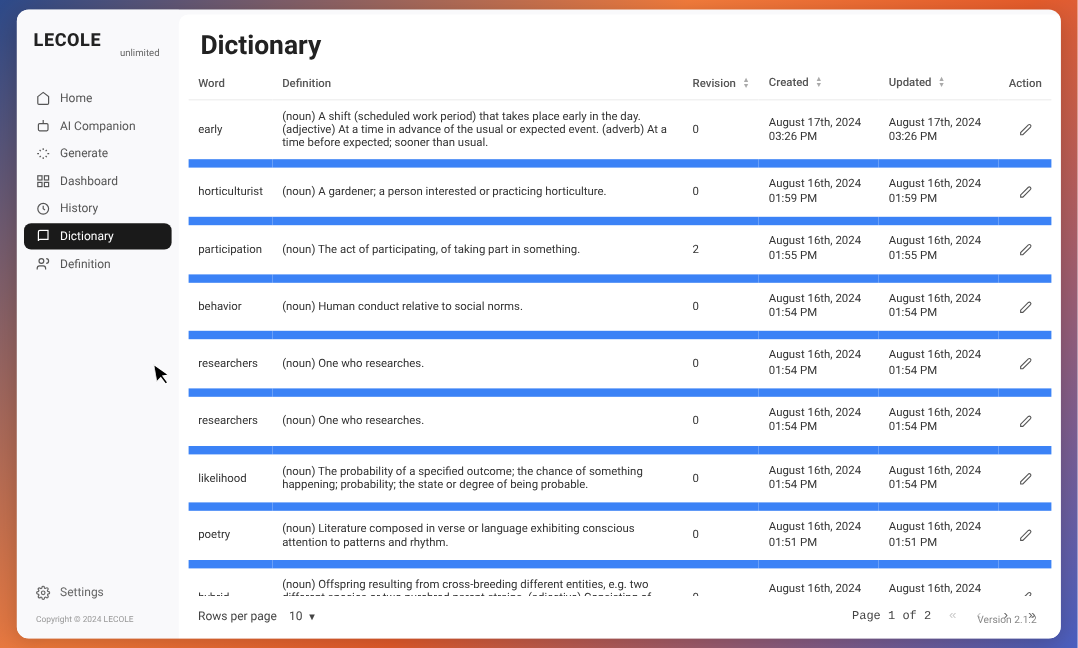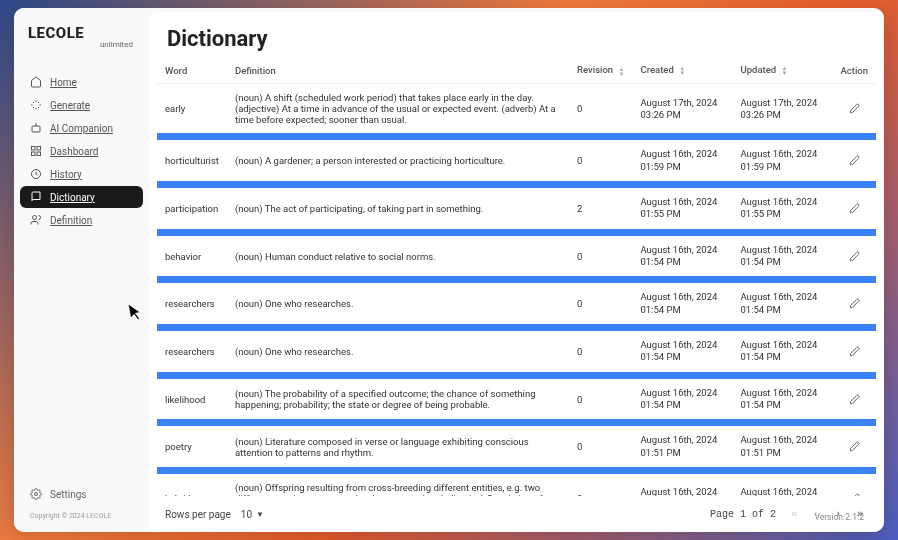--- a/index.html
+++ b/index.html
@@ -50,21 +50,20 @@
 .nav-item {
   display: flex;
   align-items: center;
   gap: 8px;
   padding: 5px 10px;
   font-size: 10px;
   color: #555;
   border-radius: 6px;
   cursor: pointer;
   margin-bottom: 1px;
-  text-decoration: underline;
 }
 .nav-item.active {
   background: #1a1a1a;
   color: #fff;
 }
 .nav-icon {
   width: 12px;
   height: 12px;
   display: flex;
   align-items: center;
@@ -230,33 +229,33 @@
           <span class="nav-icon">
             <svg viewBox="0 0 24 24" fill="none" stroke="currentColor" stroke-width="2">
               <path d="M3 9l9-7 9 7v11a2 2 0 0 1-2 2H5a2 2 0 0 1-2-2z"></path>
             </svg>
           </span>
           <span>Home</span>
         </div>
         <div class="nav-item">
           <span class="nav-icon">
             <svg viewBox="0 0 24 24" fill="none" stroke="currentColor" stroke-width="2">
-              <path d="M12 3v3M12 18v3M5 12H2M22 12h-3M6 6l2 2M16 16l2 2M6 18l2-2M16 8l2-2"></path>
-            </svg>
-          </span>
-          <span>Generate</span>
-        </div>
-        <div class="nav-item">
-          <span class="nav-icon">
-            <svg viewBox="0 0 24 24" fill="none" stroke="currentColor" stroke-width="2">
               <rect x="4" y="8" width="16" height="12" rx="2"></rect>
               <path d="M12 2v6M8 14h0M16 14h0"></path>
             </svg>
           </span>
           <span>AI Companion</span>
+        </div>
+        <div class="nav-item">
+          <span class="nav-icon">
+            <svg viewBox="0 0 24 24" fill="none" stroke="currentColor" stroke-width="2">
+              <path d="M12 3v3M12 18v3M5 12H2M22 12h-3M6 6l2 2M16 16l2 2M6 18l2-2M16 8l2-2"></path>
+            </svg>
+          </span>
+          <span>Generate</span>
         </div>
         <div class="nav-item">
           <span class="nav-icon">
             <svg viewBox="0 0 24 24" fill="none" stroke="currentColor" stroke-width="2">
               <rect x="3" y="3" width="7" height="7"></rect>
               <rect x="14" y="3" width="7" height="7"></rect>
               <rect x="3" y="14" width="7" height="7"></rect>
               <rect x="14" y="14" width="7" height="7"></rect>
             </svg>
           </span>

